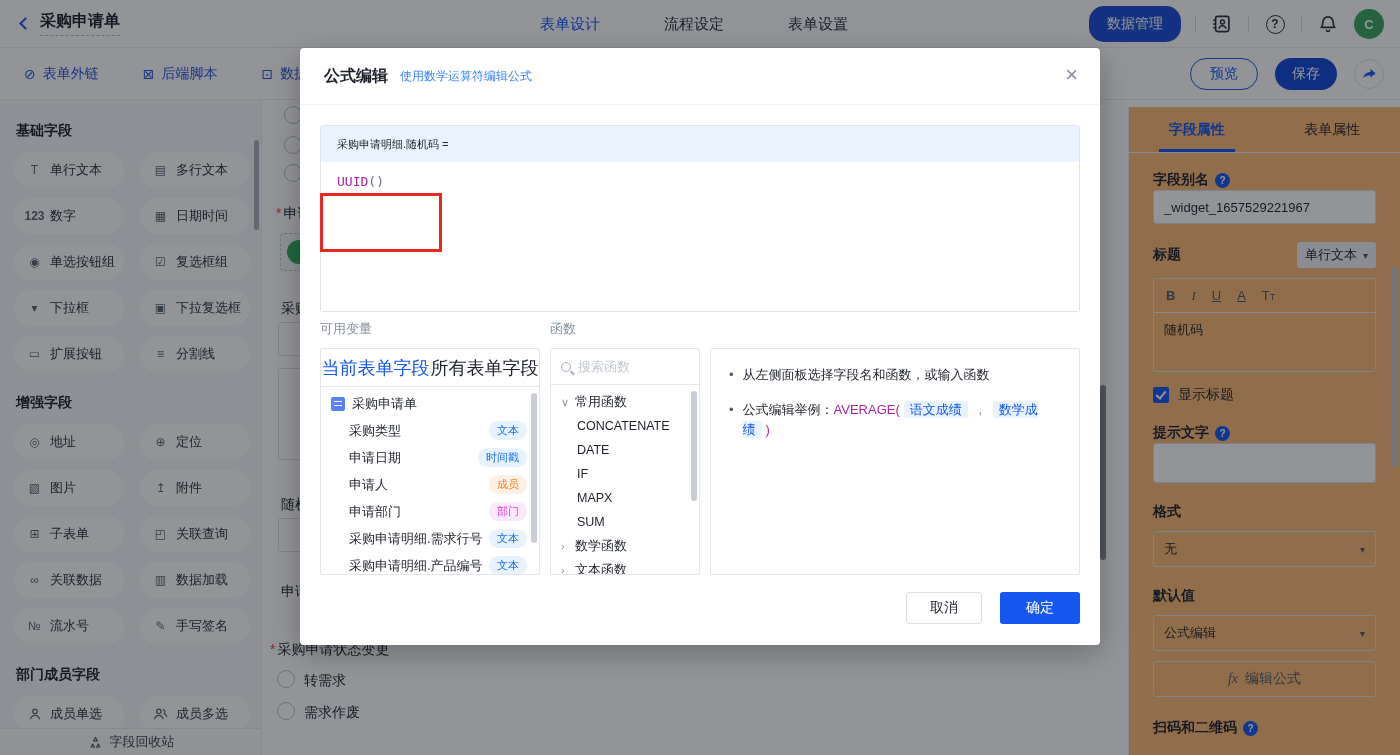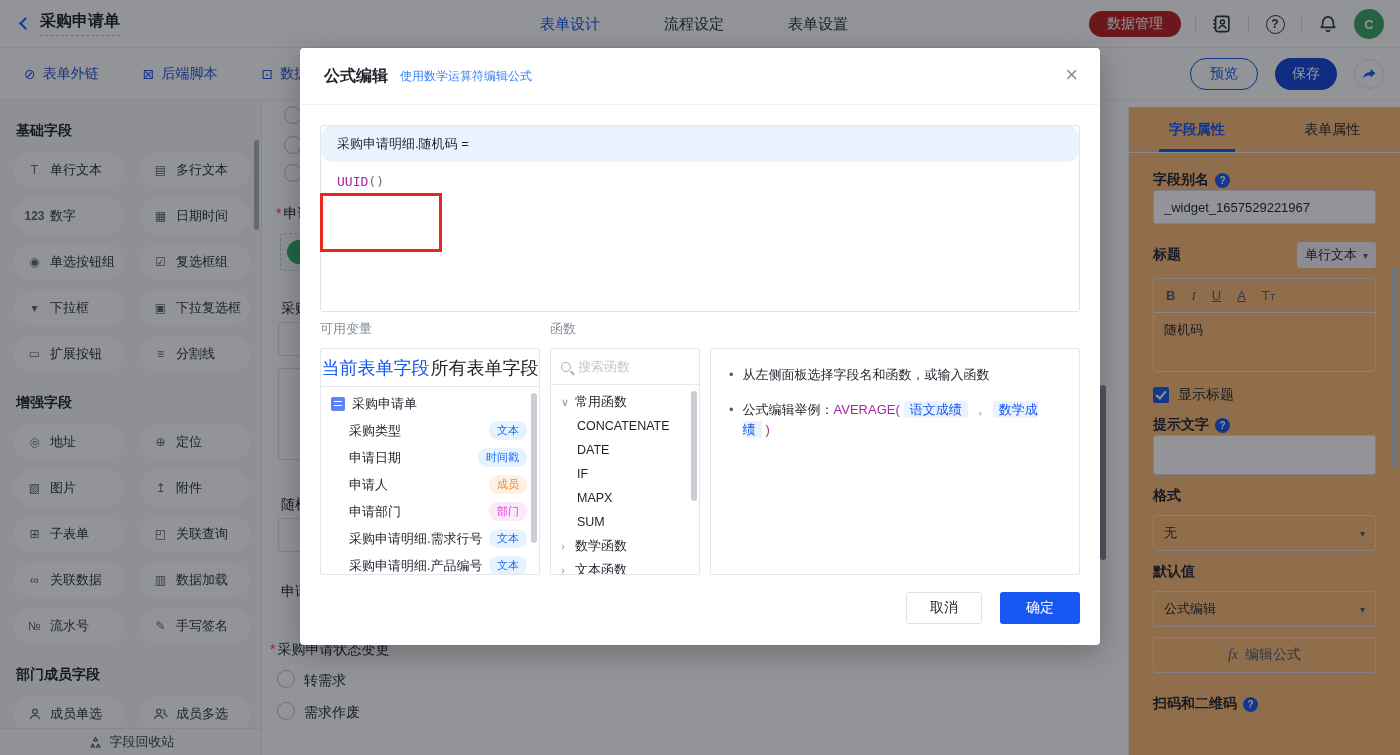--- a/index.html
+++ b/index.html
@@ -12,21 +12,21 @@
   
   .navbar { position:absolute; left:0; top:0; width:1400px; height:48px; background:#fff;
     border-bottom:1px solid #ebedf2; display:flex; align-items:center; z-index:1; }
   .back { width:30px; height:48px; display:flex; align-items:center; justify-content:center; cursor:pointer; margin-left:10px; }
   .chev { width:9px; height:9px; border-left:2px solid #1456f0; border-bottom:2px solid #1456f0; transform:rotate(45deg); }
   .nav-title { font-size:16px; font-weight:bold; color:#1d2129; border-bottom:1px dashed #b4bac4; padding-bottom:3px; }
   .nav-tabs { position:absolute; left:540px; top:0; height:48px; display:flex; align-items:center; gap:64px; font-size:15px; color:#272e3b; }
   .nav-tab { cursor:pointer; }
   .nav-tab.active { color:#1456f0; }
   .nav-right { position:absolute; right:16px; top:0; height:48px; display:flex; align-items:center; gap:14px; }
-  .pill-green { height:26px; padding:0 18px; border-radius:15px; background:#b91c1c; color:#fff; font-size:14px;
+  .pill-green { height:36px; padding:0 18px; border-radius:15px; background:#1d4ed8; color:#fff; font-size:14px;
     display:flex; align-items:center; cursor:pointer; }
   .vsep { width:1px; height:16px; background:#d8dbe1; }
   .nav-icon { width:24px; height:24px; display:flex; align-items:center; justify-content:center; cursor:pointer; color:#2b2f36; }
   .help-ring { width:19px; height:19px; border:1.6px solid #2b2f36; border-radius:50%; font-size:12px; font-weight:bold;
     display:flex; align-items:center; justify-content:center; color:#2b2f36; }
   .avatar { width:30px; height:30px; border-radius:50%; background:#3aa45f; color:#fff; font-size:13px; font-weight:bold;
     display:flex; align-items:center; justify-content:center; cursor:pointer; }
   
   .toolbar { position:absolute; left:0; top:48px; width:1400px; height:52px; background:#fff;
     border-bottom:1px solid #ebedf2; display:flex; align-items:center; z-index:1; }
@@ -88,31 +88,31 @@
   .cb { width:16px; height:16px; border-radius:2px; flex:none; position:relative; cursor:pointer; }
   .cb.checked { background:#1456f0; }
   .cb.checked::after { content:""; position:absolute; left:5px; top:2px; width:4px; height:8px;
     border-right:2px solid #fff; border-bottom:2px solid #fff; transform:rotate(40deg); }
   .select-box { height:36px; border:1px solid #dcdfe5; border-radius:3px; display:flex; align-items:center;
     justify-content:space-between; padding:0 10px; font-size:13px; color:#1d2129; cursor:pointer; margin-top:10px; }
   .fx-btn { height:36px; border:1px solid #dcdfe5; border-radius:3px; display:flex; align-items:center; justify-content:center;
     gap:7px; font-size:14px; color:#4e5969; cursor:pointer; margin-top:10px; }
   .fx-glyph { font-style:italic; font-family:"Liberation Serif",serif; font-size:14px; }
   .rp-thumb { position:absolute; right:3px; top:160px; width:5px; height:200px; border-radius:3px; background:#c4c9d0; }
-  .mt18{margin-top:18px;} .mt10{margin-top:1px;} .mt14{margin-top:14px;} .mt20{margin-top:12px;} .mt22{margin-top:22px;}
+  .mt18{margin-top:18px;} .mt10{margin-top:1px;} .mt14{margin-top:14px;} .mt20{margin-top:20px;} .mt22{margin-top:22px;}
   
   .overlay { position:absolute; inset:0; background:rgba(13,18,27,0.45); z-index:50; }
   .modal { position:absolute; left:300px; top:48px; width:800px; height:597px; background:#fff; border-radius:4px;
     box-shadow:0 8px 30px rgba(0,0,0,.25); z-index:100; }
   .m-header { height:57px; display:flex; align-items:center; padding:0 24px; border-bottom:1px solid #f2f3f5; }
   .m-title { font-size:16px; font-weight:bold; color:#1d2129; }
   .m-subtitle { font-size:12px; color:#3b82f6; margin-left:12px; }
   .m-close { position:absolute; right:22px; top:16px; font-size:22px; color:#86909c; cursor:pointer; line-height:1; }
   .formula-box { position:absolute; left:20px; top:77px; width:760px; height:187px; border:1px solid #dfe3ea; border-radius:3px; }
-  .formula-head { height:36px; background:#e9f3fd; display:flex; align-items:center; padding:0 16px; font-size:13px; color:#1d2129;border-radius:11px; }
+  .formula-head { height:36px; background:#e9f3fd; display:flex; align-items:center; padding:0 16px; font-size:11px; color:#1d2129; }
   .formula-body { position:relative; height:149px; background:#fff; padding:12px 16px;
     font-family:"DejaVu Sans Mono","Liberation Mono",monospace; font-size:13px; }
   .code-fn { color:#a626a4; } .code-paren { color:#6a737d; }
   .red-annot { position:absolute; left:-1px; top:31px; width:122px; height:59px; border:3px solid #e8281e; }
   .m-sec-label { position:absolute; top:272px; font-size:13px; color:#86909c; }
   .m-panel { position:absolute; top:300px; height:227px; border:1px solid #e5e6eb; border-radius:2px; background:#fff; overflow:hidden; }
   .vars-panel { left:20px; width:220px; }
   .vars-tabs { height:38px; display:flex; align-items:center; border-bottom:1px solid #e5e6eb; font-size:18px; }
   .vars-tab { flex:1; text-align:center; cursor:pointer; color:#1d2129; }
   .vars-tab.active { color:#1456f0; }

